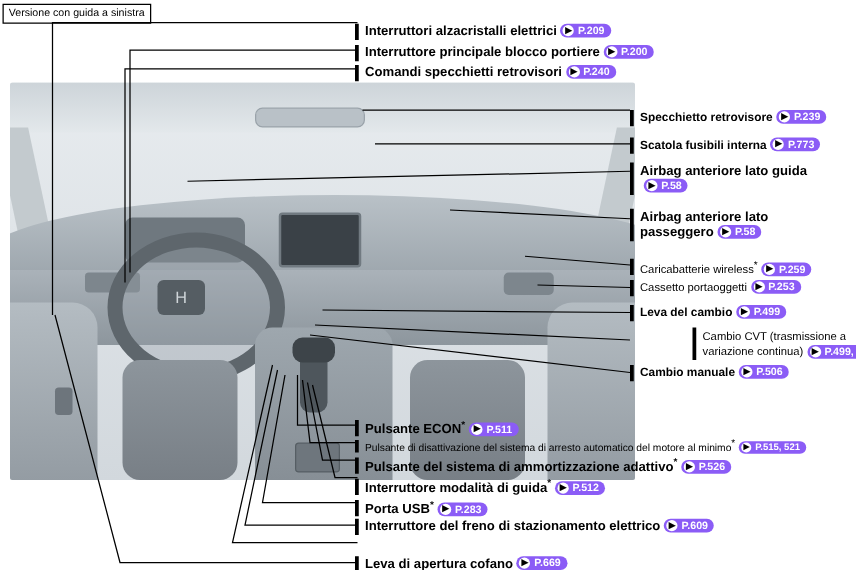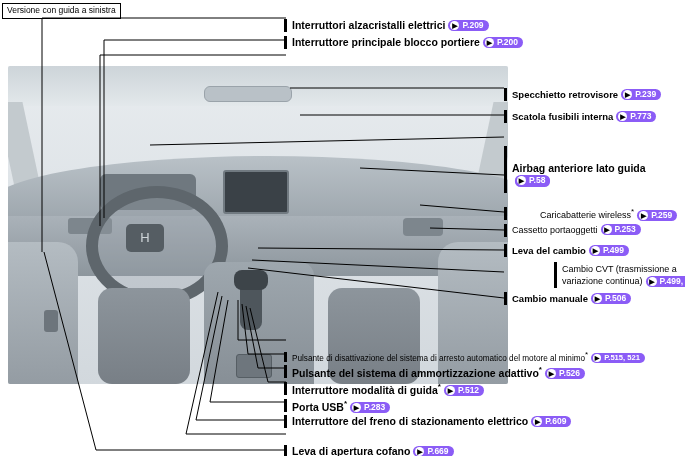--- a/index.html
+++ b/index.html
@@ -352,20 +352,29 @@
   <div class="callout" style="left:284px; top:36px;">
     <div class="bar"></div>
     <div class="txt">
       <span>Interruttore principale blocco portiere</span><span class="pref">
           <span class="arrow">▶</span>
           <span>P.200</span>
         </span>
     </div>
   </div>
 
+  <div class="callout" style="left:284px; top:52px;">
+    <div class="bar"></div>
+    <div class="txt">
+      <span>Comandi specchietti retrovisori</span><span class="pref">
+          <span class="arrow">▶</span>
+          <span>P.240</span>
+        </span>
+    </div>
+  </div>
 
   <div class="callout med" style="left:504px; top:88px;">
     <div class="bar"></div>
     <div class="txt">
       <span>Specchietto retrovisore</span><span class="pref">
           <span class="arrow">▶</span>
           <span>P.239</span>
         </span>
     </div>
   </div>
@@ -375,41 +384,41 @@
     <div class="txt">
       <span>Scatola fusibili interna</span><span class="pref">
           <span class="arrow">▶</span>
           <span>P.773</span>
         </span>
     </div>
   </div>
 
   <div class="callout two" style="left:504px; top:130px;">
     <div class="bar"></div>
-    <div class="txt" style="white-space:normal; width:150px;margin-top:32px;">
+    <div class="txt" style="white-space:normal; width:150px;">
       <span>Airbag anteriore lato guida</span><span class="pref">
           <span class="arrow">▶</span>
           <span>P.58</span>
         </span>
     </div>
   </div>
 
   <div class="callout two" style="left:504px; top:167px;">
     <div class="bar"></div>
     <div class="txt" style="white-space:normal; width:152px;">
-      <span class="pref">
+      <span>Airbag anteriore lato passeggero</span><span class="pref">
           <span class="arrow">▶</span>
           <span>P.58</span>
         </span>
     </div>
   </div>
 
   <div class="callout med" style="left:504px; top:206px;">
     <div class="bar"></div>
-    <div class="txt" style="font-weight:normal; font-size:9px;margin-left:28px;">
+    <div class="txt" style="font-weight:normal; font-size:9px;">
       <span>Caricabatterie wireless</span><span class="sup">*</span><span class="pref">
           <span class="arrow">▶</span>
           <span>P.259</span>
         </span>
     </div>
   </div>
 
   <div class="callout med" style="left:504px; top:224px;">
     <div class="bar"></div>
     <div class="txt" style="font-weight:normal; font-size:9px;">
@@ -443,20 +452,29 @@
   <div class="callout med" style="left:504px; top:292px;">
     <div class="bar"></div>
     <div class="txt">
       <span>Cambio manuale</span><span class="pref">
           <span class="arrow">▶</span>
           <span>P.506</span>
         </span>
     </div>
   </div>
 
+  <div class="callout" style="left:284px; top:334px;">
+    <div class="bar"></div>
+    <div class="txt">
+      <span>Pulsante ECON</span><span class="sup">*</span><span class="pref">
+          <span class="arrow">▶</span>
+          <span>P.511</span>
+        </span>
+    </div>
+  </div>
 
   <div class="callout small" style="left:284px; top:350px;">
     <div class="bar" style="height:10px;"></div>
     <div class="txt">
       <span>Pulsante di disattivazione del sistema di arresto automatico del motore al minimo</span><span class="sup">*</span><span class="pref">
           <span class="arrow">▶</span>
           <span>P.515, 521</span>
         </span>
     </div>
   </div>

